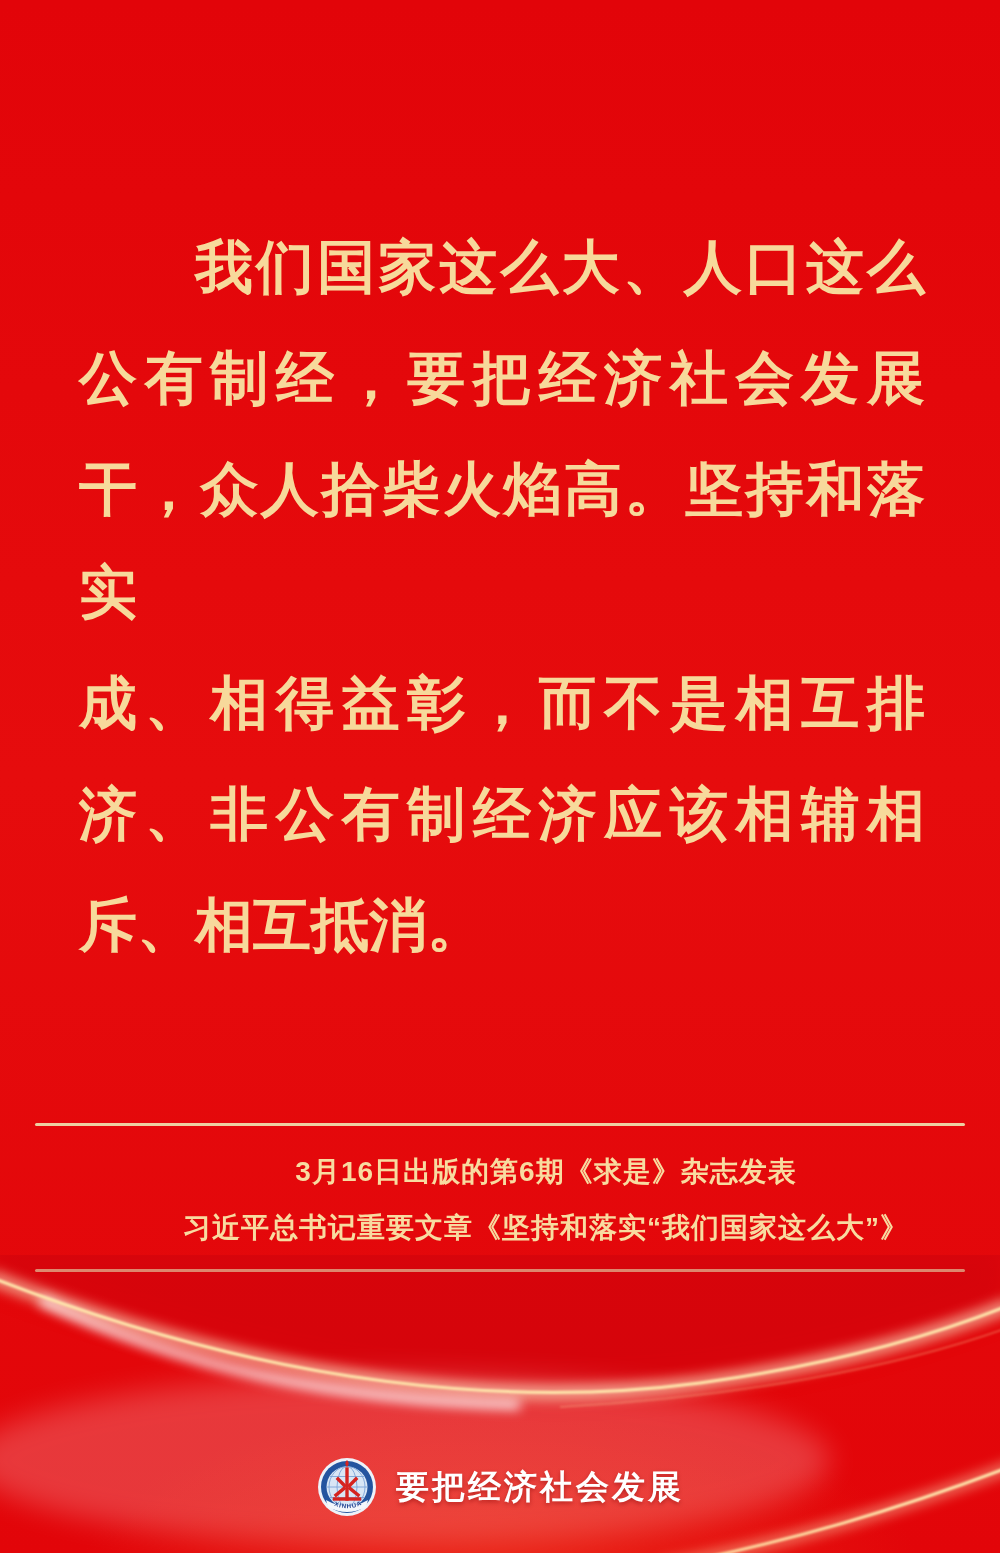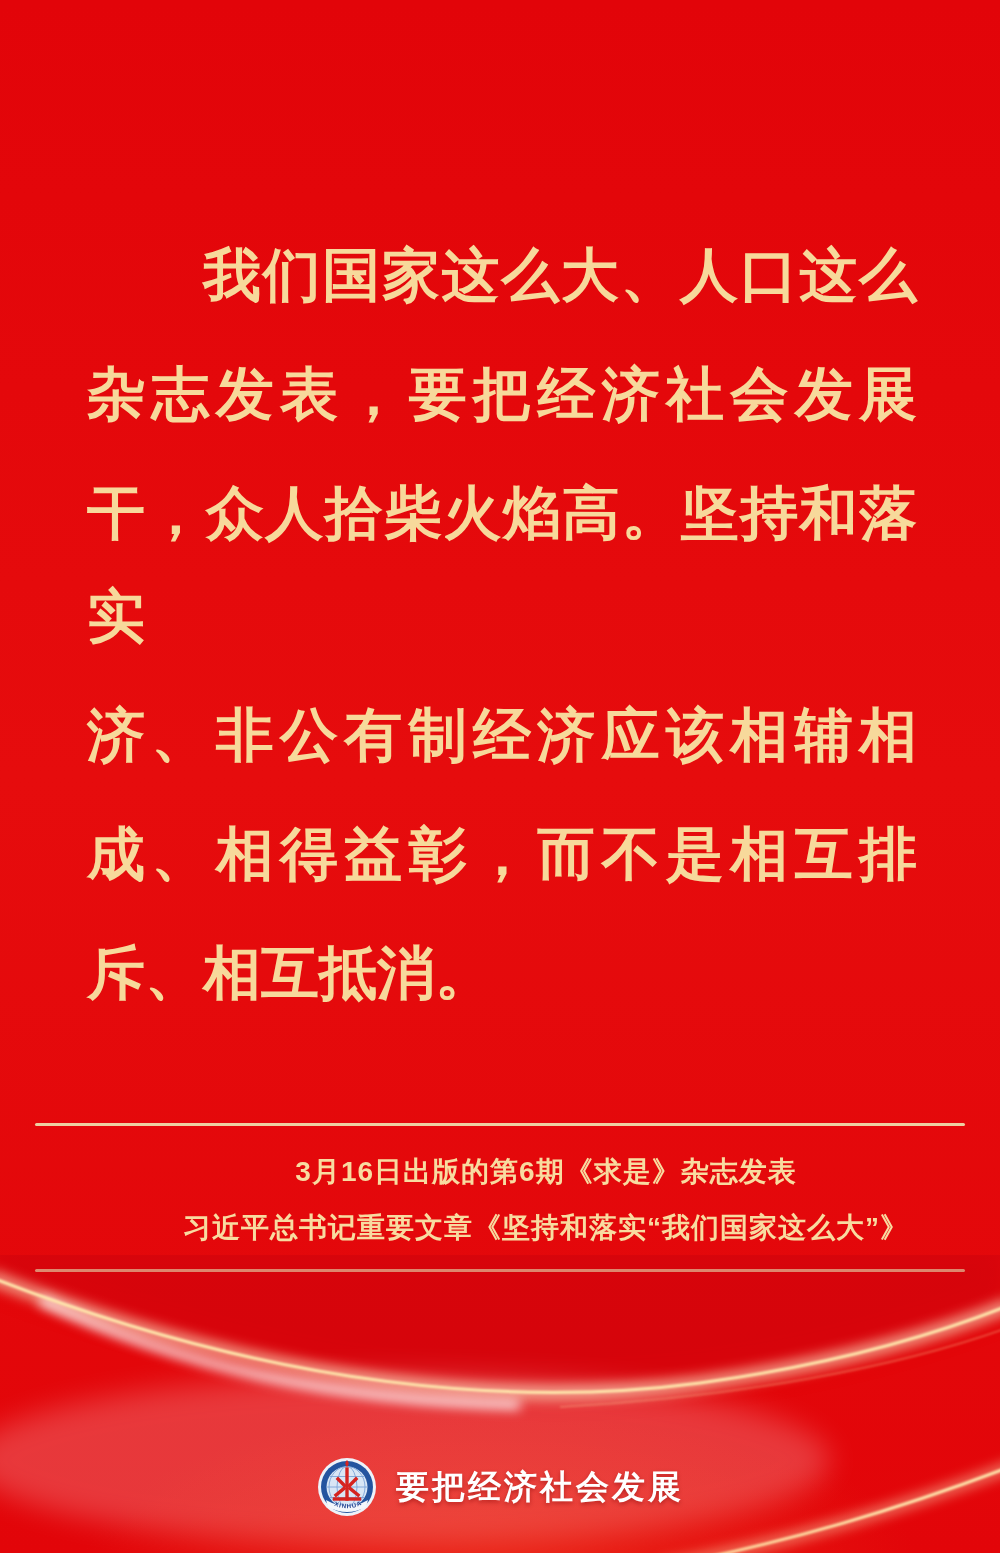--- a/index.html
+++ b/index.html
@@ -11,21 +11,21 @@
   .poster{position:absolute;inset:0;
     background:linear-gradient(180deg,#e20409 0%,#e60c0d 50%,#e20509 100%);}
 
   
   .quote{
     position:absolute;left:71px;top:208px;width:862px;
     color:#f7d99b;
     font-family:"Liberation Serif","DejaVu Serif",serif;
     font-weight:700;font-size:58px;line-height:103px;
   }
-  .quote .line{margin:16px;text-align:justify;text-align-last:justify;}
+  .quote .line{margin:8px;text-align:justify;text-align-last:justify;}
   .quote .line.first{text-indent:2em;}
   .quote .line.last{text-align:right;text-align-last:left;}
 
   
   .divider{position:absolute;left:35px;width:930px;height:3px;
     background:#edd1a2;border-radius:2px;}
   .divider.top{top:1123px;}
   .divider.bottom{top:1269px;}
 
   
@@ -57,24 +57,24 @@
     text-shadow:0 2px 4px rgba(120,0,0,0.45);
   }
 </style>
 </head>
 <body>
 
 <div class="poster">
 
   <section class="quote">
     <p class="line first">我们国家这么大、人口这么</p>
-    <p class="line">杂志发表，要把经济社会发展</p>
+    <p class="line">公有制经，要把经济社会发展</p>
     <p class="line">干，众人拾柴火焰高。坚持和落实</p>
+    <p class="line">成、相得益彰，而不是相互排</p>
     <p class="line">济、非公有制经济应该相辅相</p>
-    <p class="line">成、相得益彰，而不是相互排</p>
     <p class="line last">斥、相互抵消。</p>
   </section>
 
   <div class="divider top"></div>
 
   <section class="attribution">
     <p>3月16日出版的第6期《求是》杂志发表</p>
     <p>习近平总书记重要文章《坚持和落实“我们国家这么大”》</p>
   </section>
 

